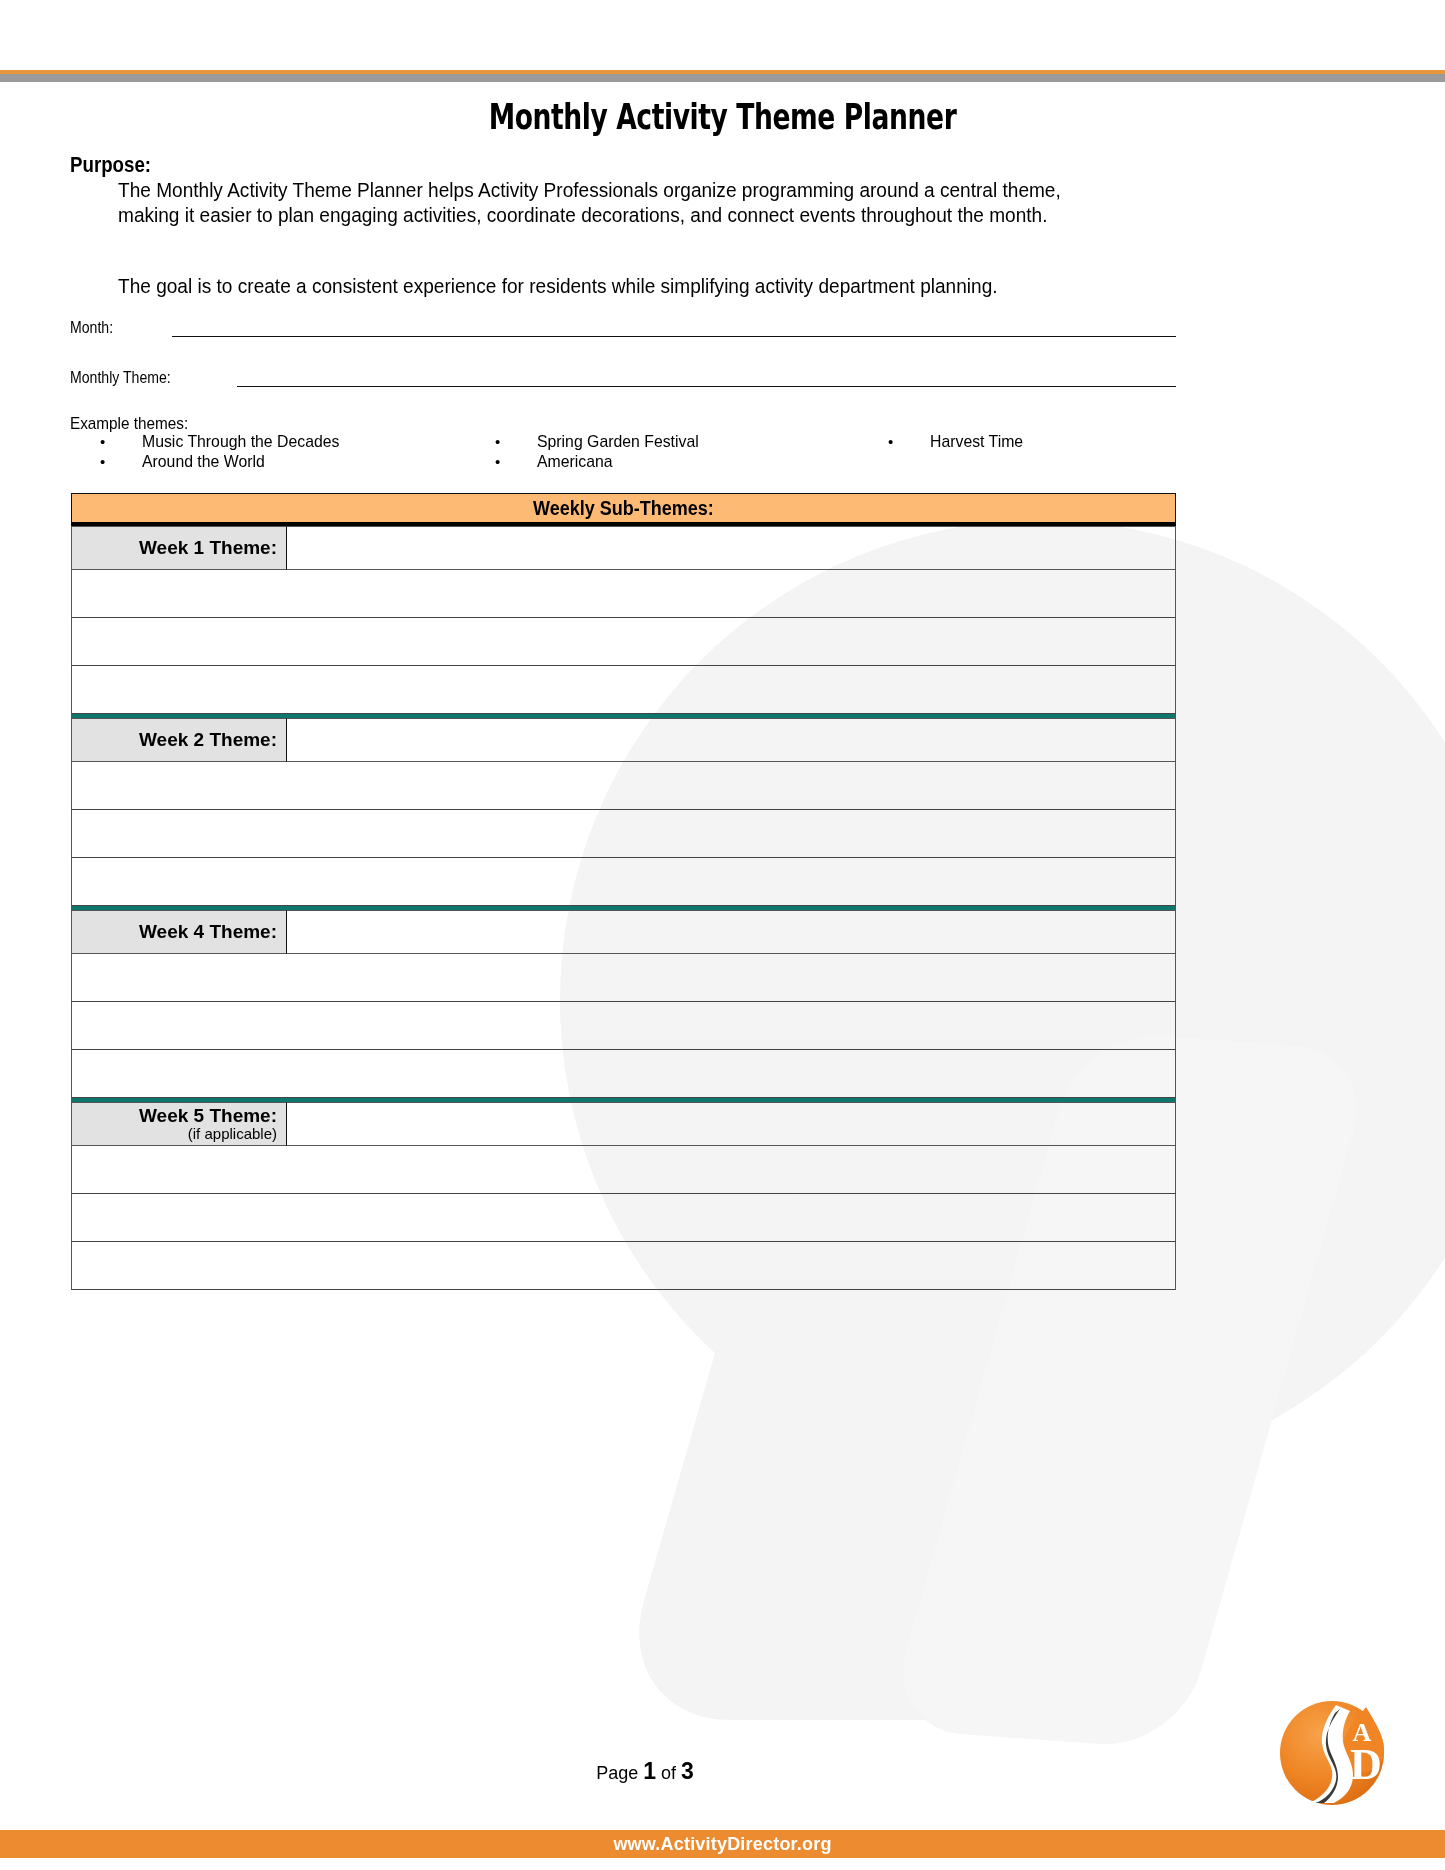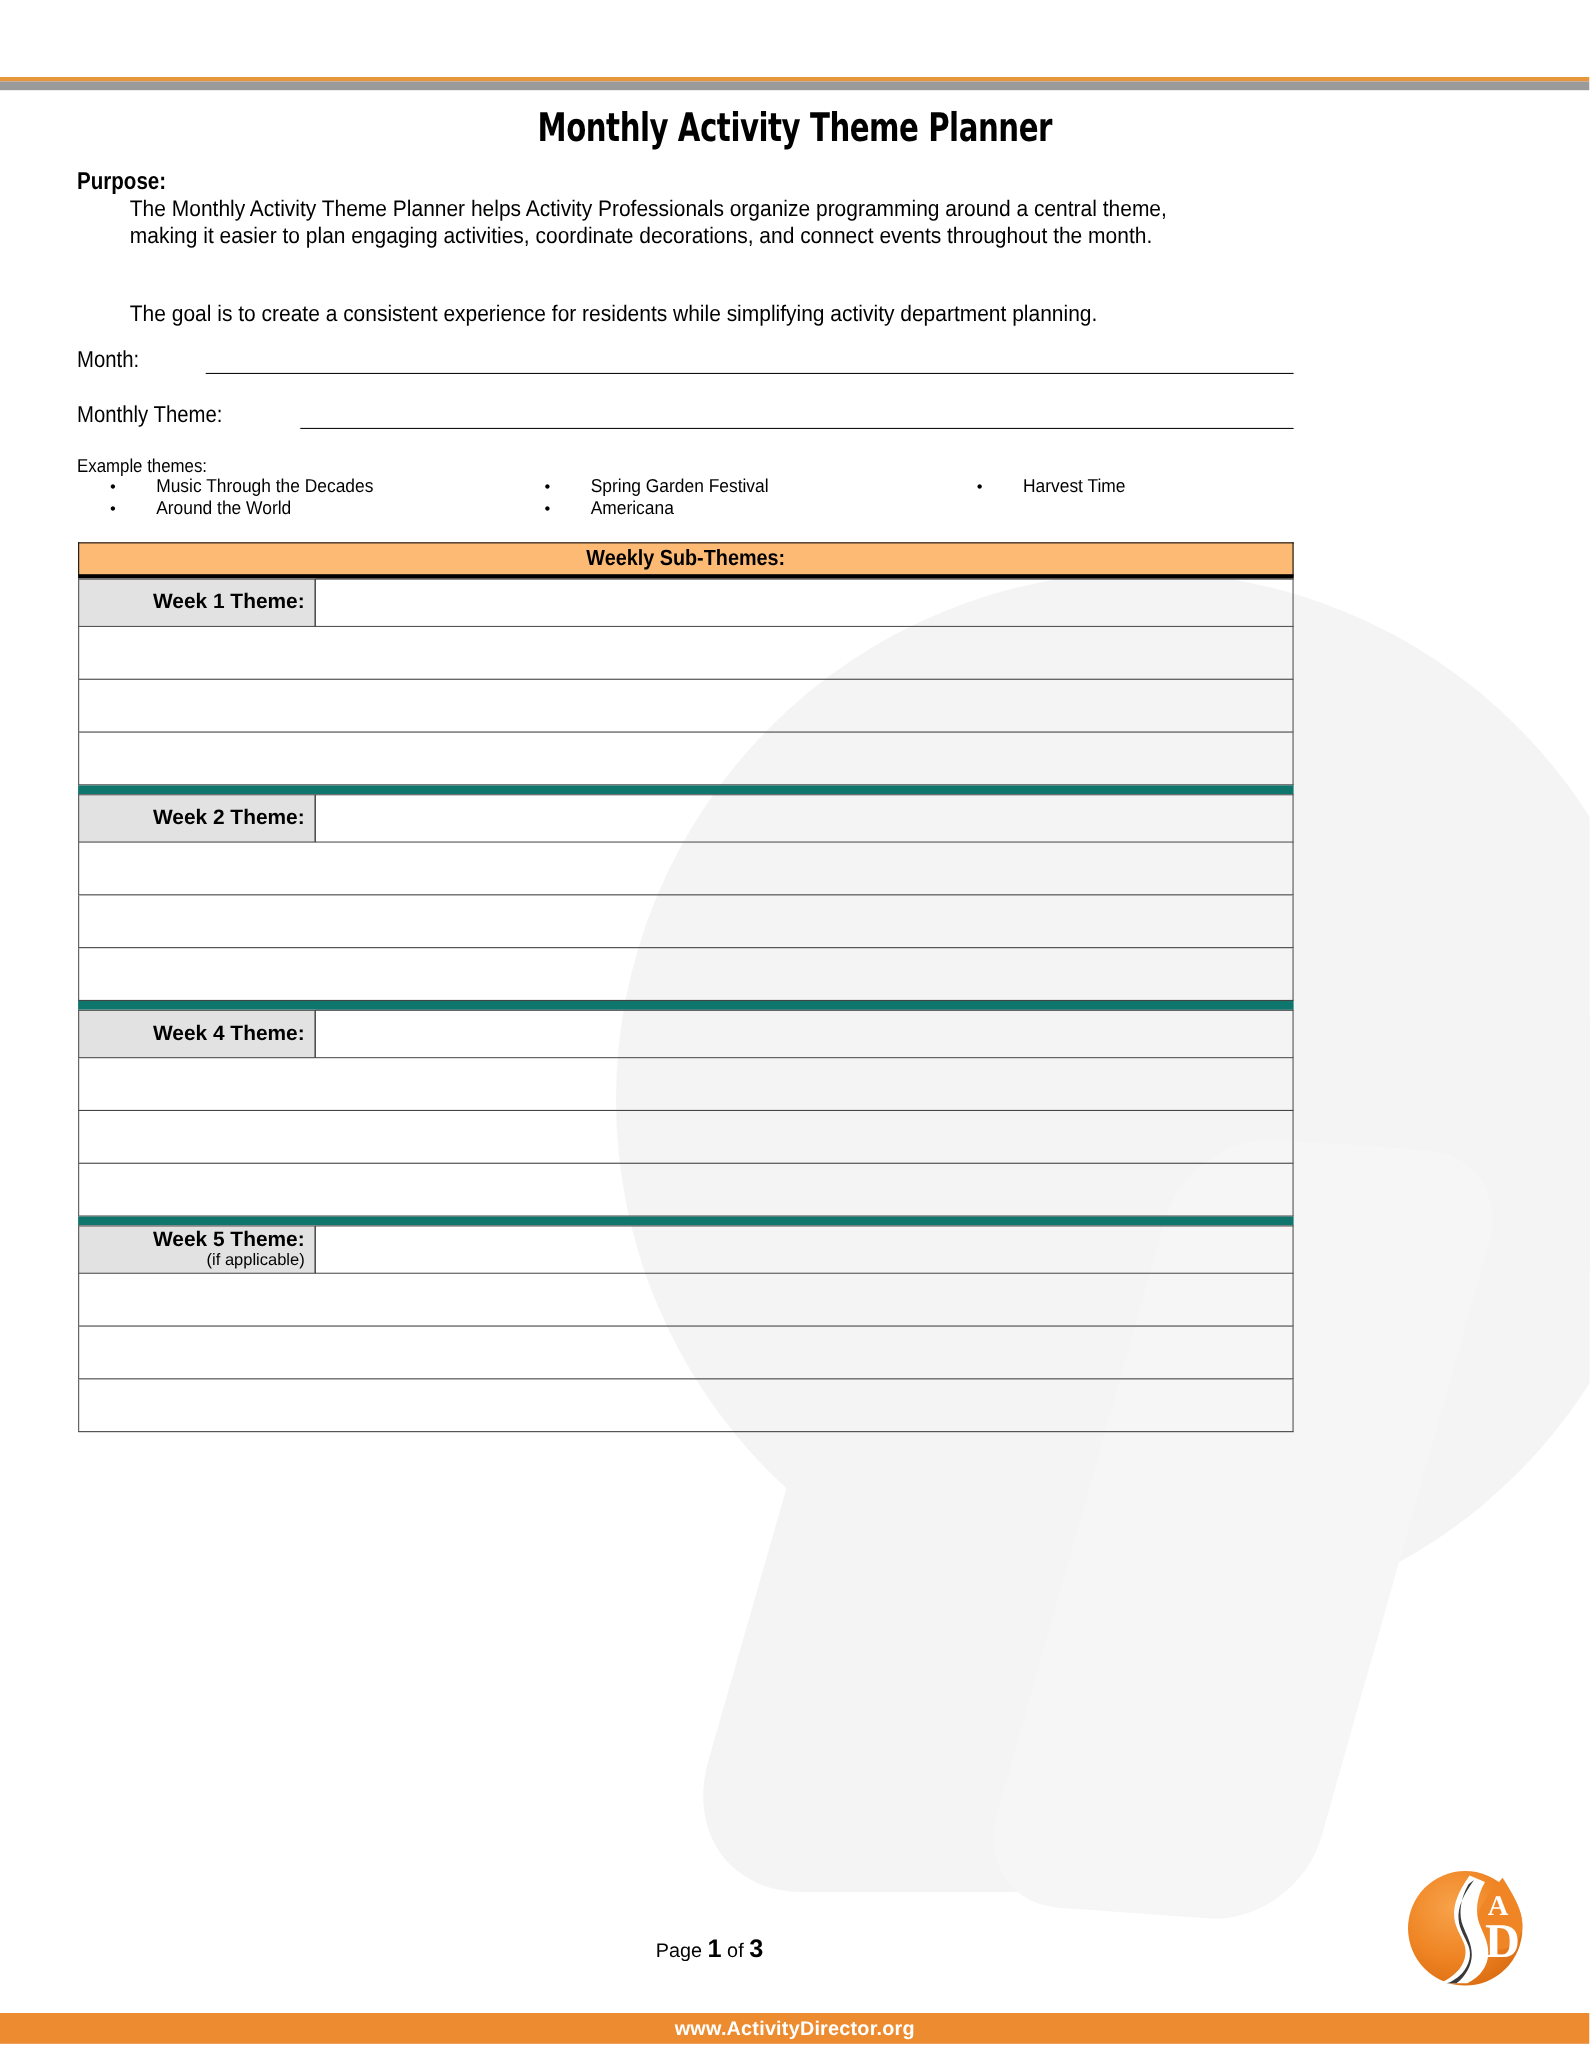--- a/index.html
+++ b/index.html
@@ -107,21 +107,21 @@
     font-family: "Liberation Sans Narrow", "Liberation Sans", sans-serif;
     transform: scaleX(0.93);
     transform-origin: left top;
   }
 
   
   .field-row {
     position: absolute;
     display: flex;
     align-items: flex-end;
-    font-size: 21px;
+    font-size: 16px;
     font-family: "Liberation Sans Narrow", "Liberation Sans", sans-serif;
     gap: 47px;
   }
   .field-label {
     white-space: nowrap;
     transform: scaleX(0.88);
     transform-origin: left bottom;
   }
   .field-line {
     flex: 1;
@@ -186,21 +186,21 @@
   }
   #table-header > span {
     display: inline-block;
     transform: scaleX(0.9);
   }
 
   .week-block {
     position: relative;
   }
   .week-block.with-divider {
-    border-top: 8px solid #0f766e;
+    border-top: 4px solid #0f766e;
   }
   .week-head {
     display: flex;
     height: 44px;
   }
   .week-label-cell {
     width: 216px;
     box-sizing: border-box;
     background: #e2e2e2;
     border: 1.2px solid #555;

